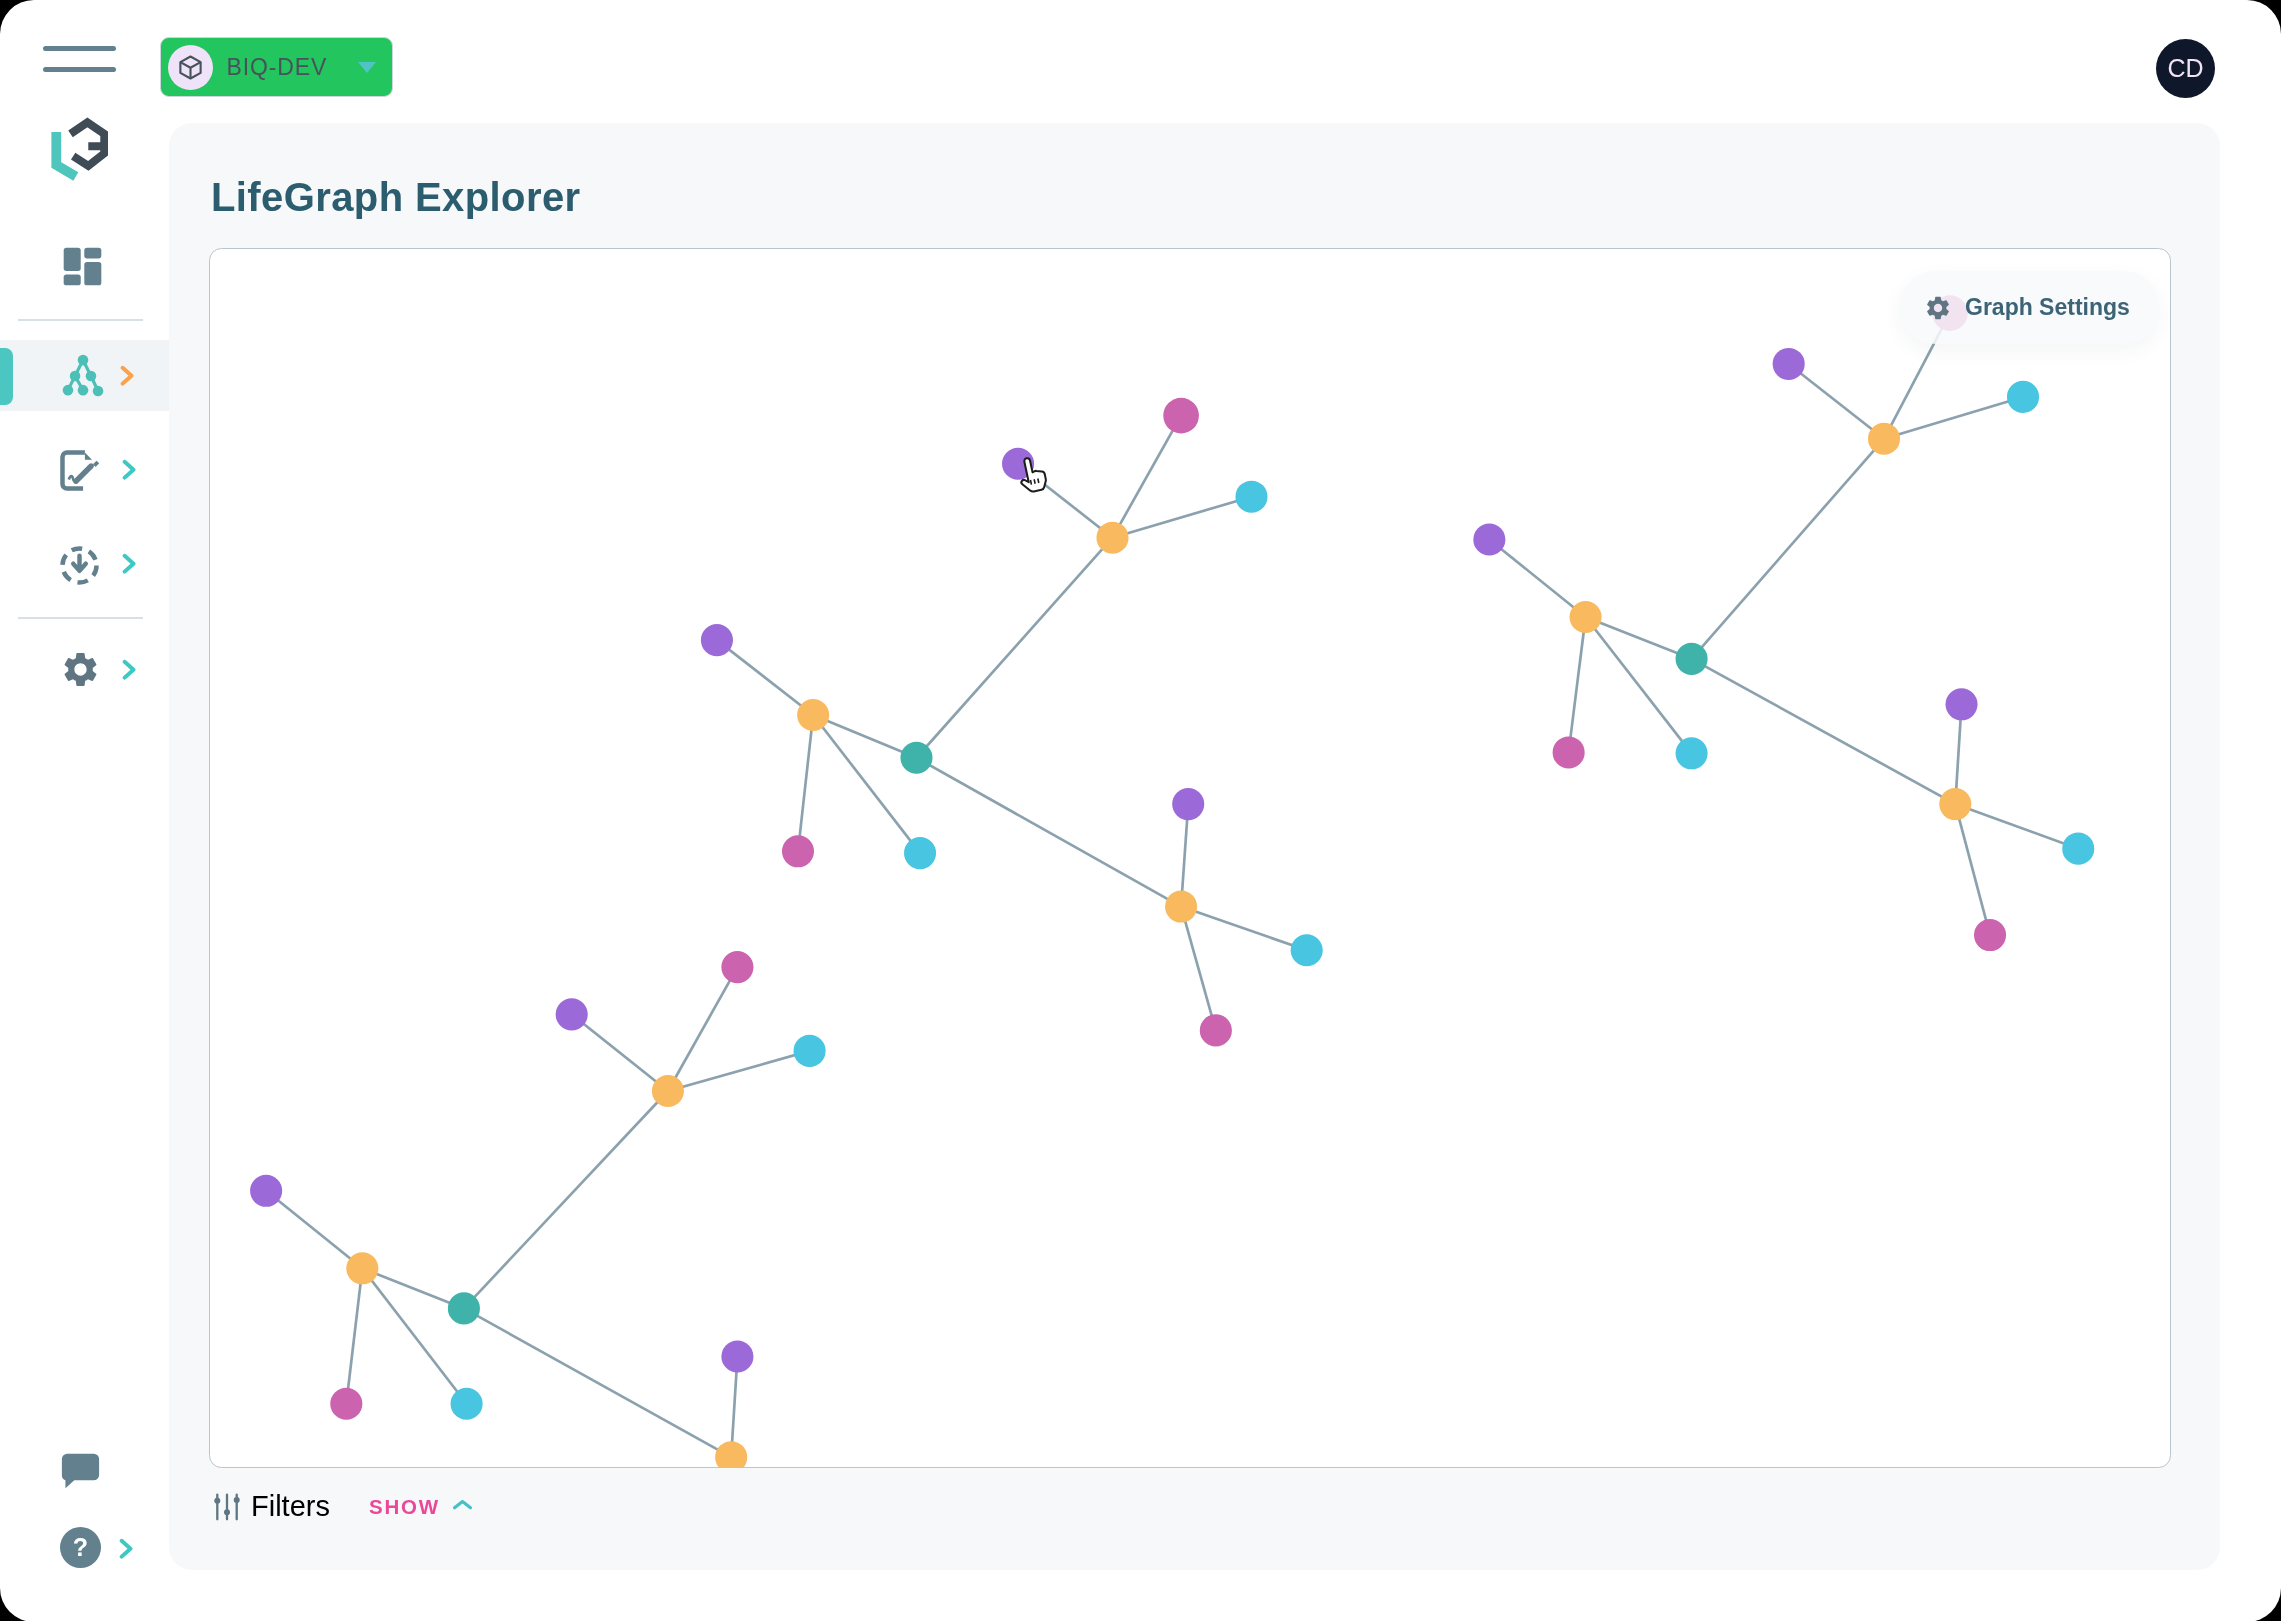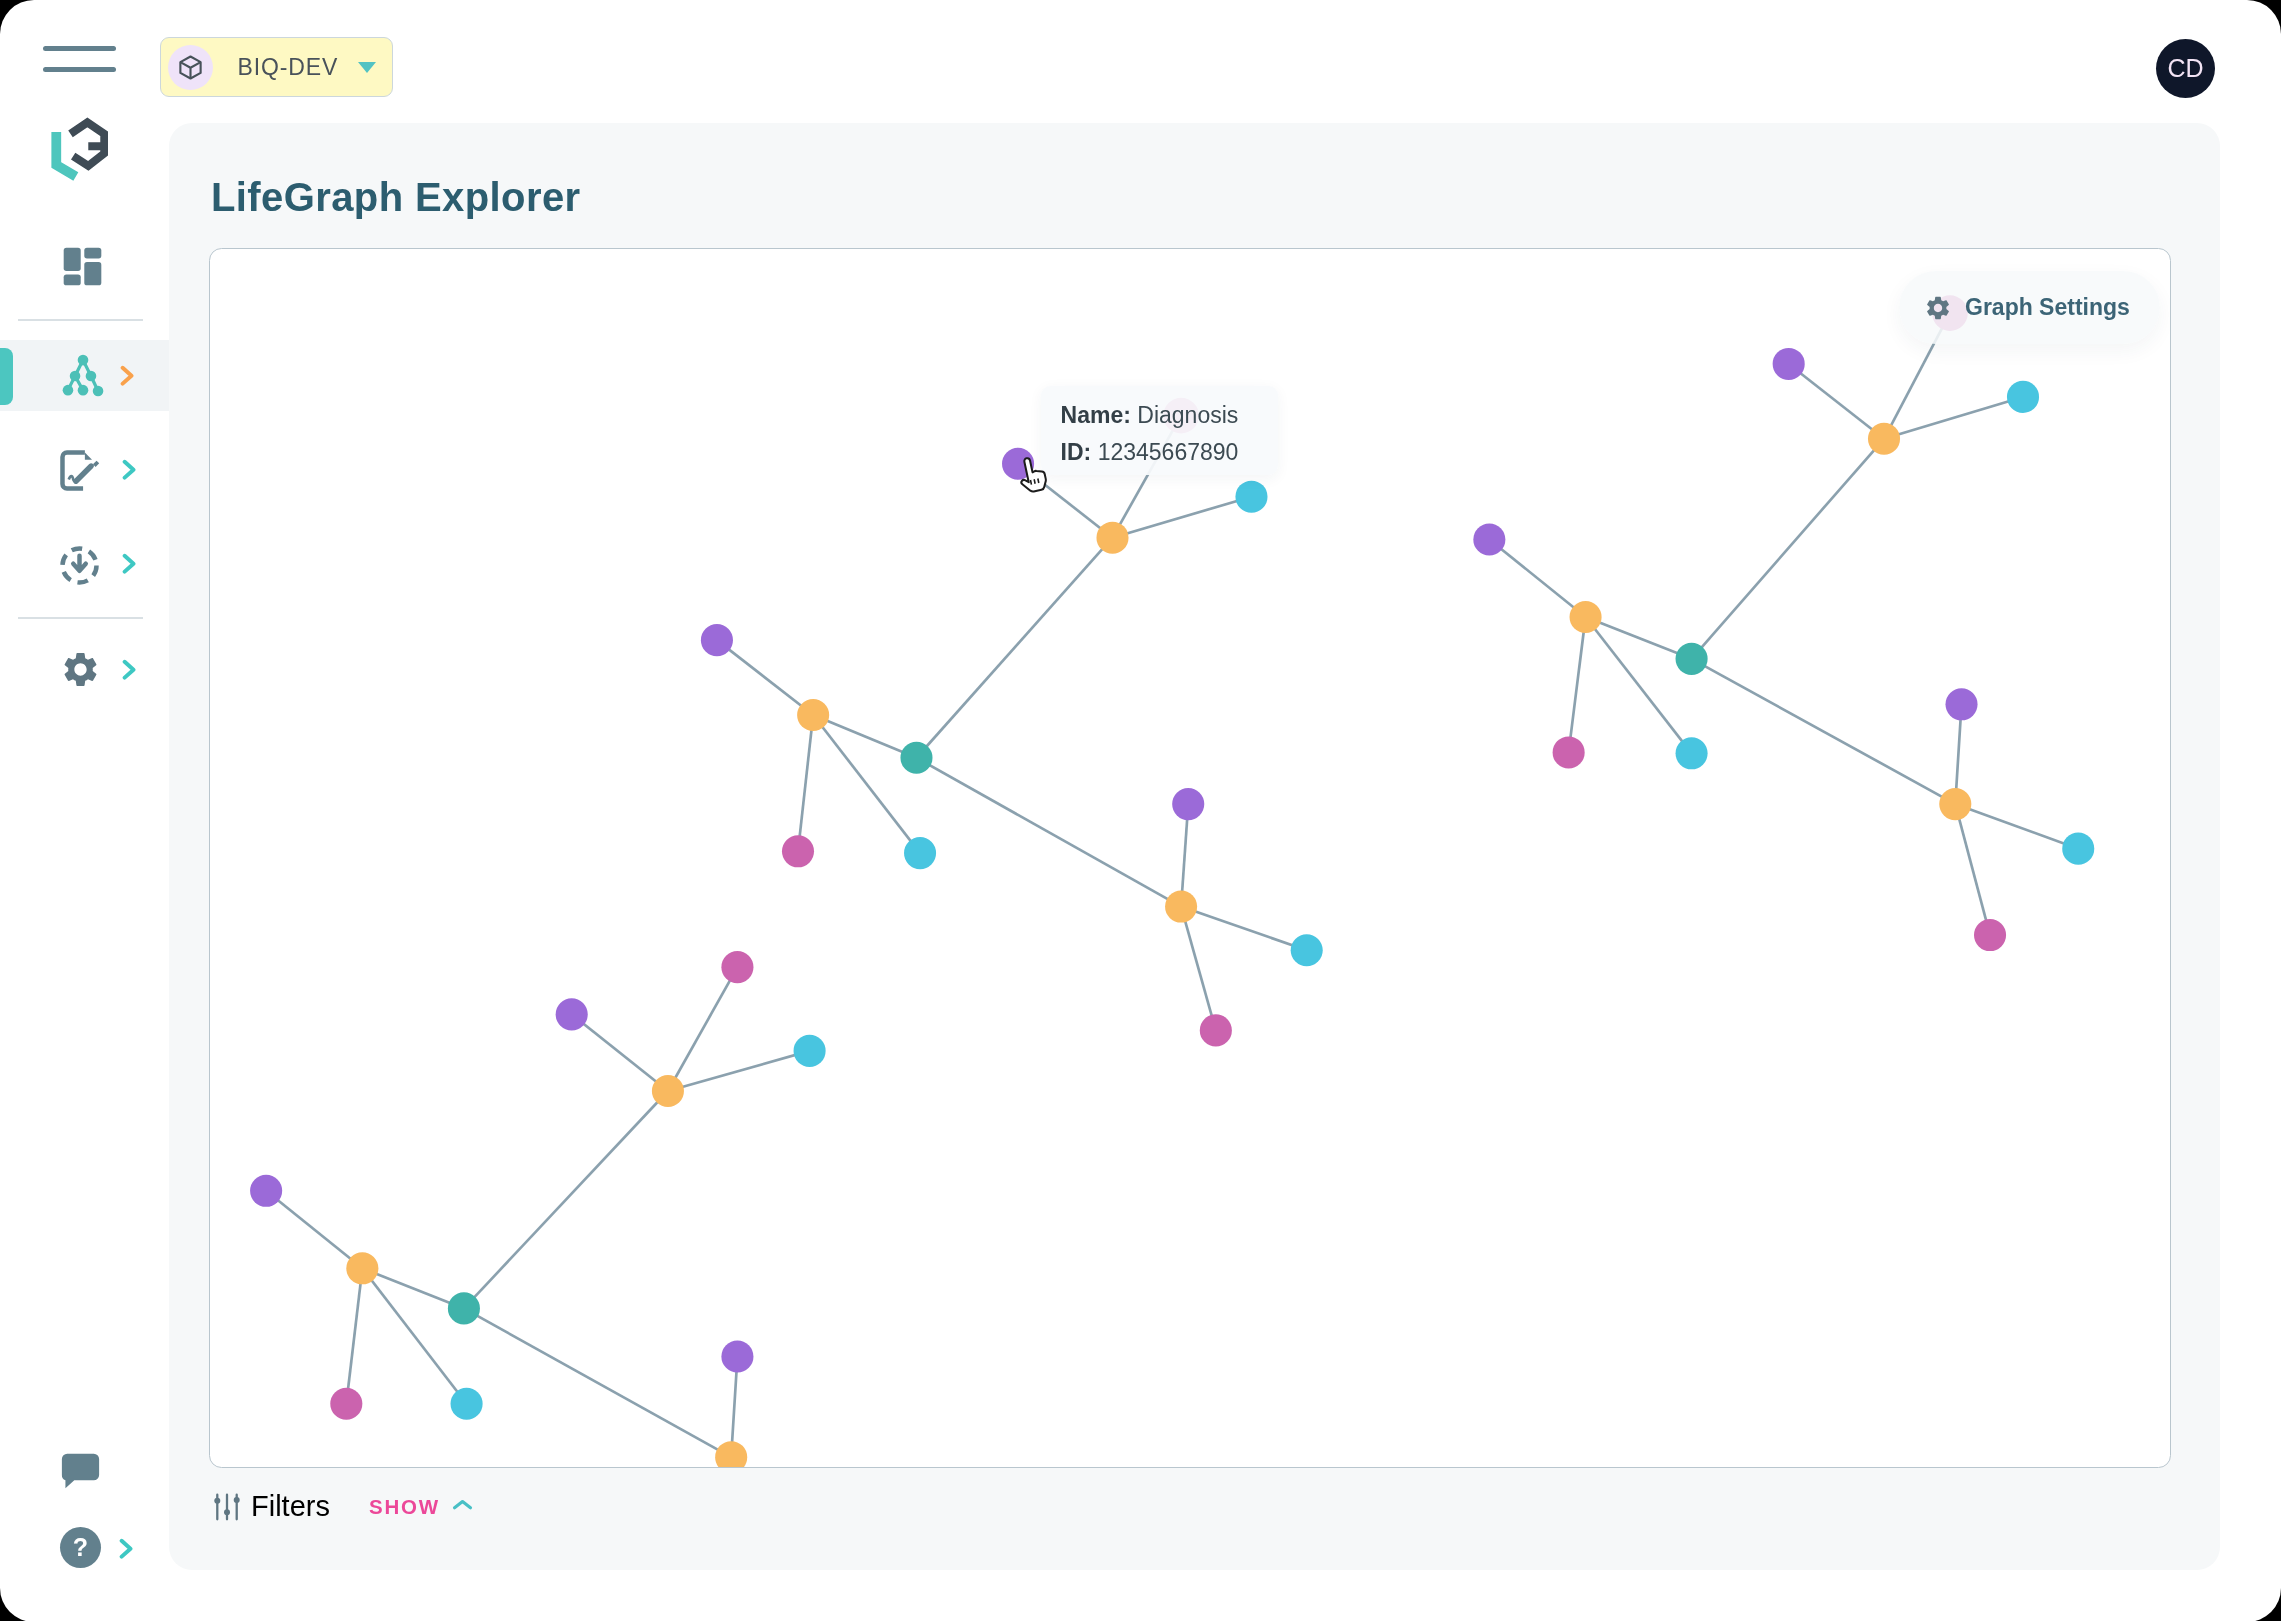--- a/index.html
+++ b/index.html
@@ -7,22 +7,22 @@
         font-family:"Liberation Sans","DejaVu Sans",sans-serif;}
 
   
   .hamburger{position:absolute;left:43px;top:44px;width:73px;height:28.5px;cursor:pointer;background:none;border:none;padding:0;}
   .hamburger span{position:absolute;left:0;width:73px;height:5.3px;border-radius:2.7px;background:#62808d;}
   .hamburger span:nth-child(1){top:1.8px;}
   .hamburger span:nth-child(2){top:23px;}
 
   .logo{position:absolute;left:49px;top:117px;}
 
-  .workspace{position:absolute;left:160px;top:37px;width:233px;height:60px;background:#fef9c3;border:1.8px solid #ccd7dc;
-             border-radius:9px;display:flex;align-items:center;box-sizing:border-box;cursor:pointer;gap:11px;}
+  .workspace{position:absolute;left:160px;top:37px;width:233px;height:60px;background:#22c55e;border:1.8px solid #ccd7dc;
+             border-radius:9px;display:flex;align-items:center;box-sizing:border-box;cursor:pointer;}
   .ws-circle{width:45px;height:45px;border-radius:50%;background:#efe3f9;margin-left:7.1px;display:flex;align-items:center;justify-content:center;}
   .ws-label{margin-left:13.4px;font-size:23px;color:#49525a;letter-spacing:0.9px;}
   .ws-caret{margin-left:auto;margin-right:16px;width:0;height:0;border-left:9.8px solid transparent;border-right:9.8px solid transparent;border-top:11.6px solid #52c3c3;}
 
   .avatar{position:absolute;left:2156px;top:39px;width:59px;height:59px;border-radius:50%;
           display:flex;align-items:center;justify-content:center;font-size:25px;font-weight:500;color:#f3e4f5;cursor:pointer;}
 
   
   .side-divider{position:absolute;left:18px;width:125px;height:1.8px;background:#d9e0e4;}
   .side-row-active{position:absolute;left:0;top:340px;width:169px;height:71px;background:#f1f4f6;}
@@ -255,24 +255,20 @@
         <circle cx="827" cy="1521" r="18" fill="#9b6ad8"></circle>
       </svg>
 
     <div class="gs-pill">
       <svg width="28" height="28" viewBox="0 0 24 24">
         <path fill="#5f7682" d="M19.14 12.94c.04-.3.06-.61.06-.94 0-.32-.02-.64-.07-.94l2.03-1.58c.18-.14.23-.41.12-.61l-1.92-3.32c-.12-.22-.37-.29-.59-.22l-2.39.96c-.5-.38-1.03-.7-1.62-.94l-.36-2.54c-.04-.24-.24-.41-.48-.41h-3.84c-.24 0-.43.17-.47.41l-.36 2.54c-.59.24-1.13.57-1.62.94l-2.39-.96c-.22-.08-.47 0-.59.22L2.74 8.87c-.12.21-.08.47.12.61l2.03 1.58c-.05.3-.09.63-.09.94s.02.64.07.94l-2.03 1.58c-.18.14-.23.41-.12.61l1.92 3.32c.12.22.37.29.59.22l2.39-.96c.5.38 1.03.7 1.62.94l.36 2.54c.05.24.24.41.48.41h3.84c.24 0 .44-.17.47-.41l.36-2.54c.59-.24 1.13-.56 1.62-.94l2.39.96c.22.08.47 0 .59-.22l1.92-3.32c.12-.22.07-.47-.12-.61l-2.01-1.58zM12 15.6c-1.98 0-3.6-1.62-3.6-3.6s1.62-3.6 3.6-3.6 3.6 1.62 3.6 3.6-1.62 3.6-3.6 3.6z"></path>
       </svg>
       <span class="gs-label">Graph Settings</span>
     </div>
 
-    <div class="tooltip">
-      <div><b>Name:</b> <span>Diagnosis</span></div>
-      <div><b>ID:</b> <span>12345667890</span></div>
-    </div>
 
     <div class="cursor">
       <svg width="36" height="39" viewBox="0 0 24 27" style="transform:rotate(-12deg)">
         <path d="M9.5 3.2c0-1.1.9-2 2-2s2 .9 2 2v8.4l1.3-.4c.5-.2 1.1-.2 1.6 0l3.5 1.2c.9.3 1.6 1.2 1.6 2.2v3.3c0 .5-.1 1-.3 1.5l-1.9 3.8c-.4.9-1.3 1.5-2.3 1.5h-5.4c-.8 0-1.6-.4-2.2-1l-4.5-5.5c-.6-.7-.5-1.8.2-2.4.6-.5 1.5-.5 2.1 0l2.3 1.9V3.2z" fill="#ffffff" stroke="#1c1c1c" stroke-width="1.4" stroke-linejoin="round"></path>
         <path d="M11 16.5v3.2 M13.6 16.5v3.2 M16.2 16.5v3.2" stroke="#1c1c1c" stroke-width="1.1"></path>
       </svg>
     </div>
   </div>
 
   <div class="filters-row">

